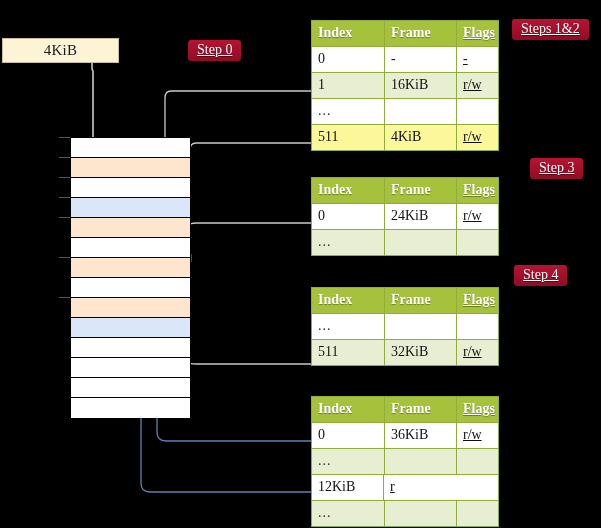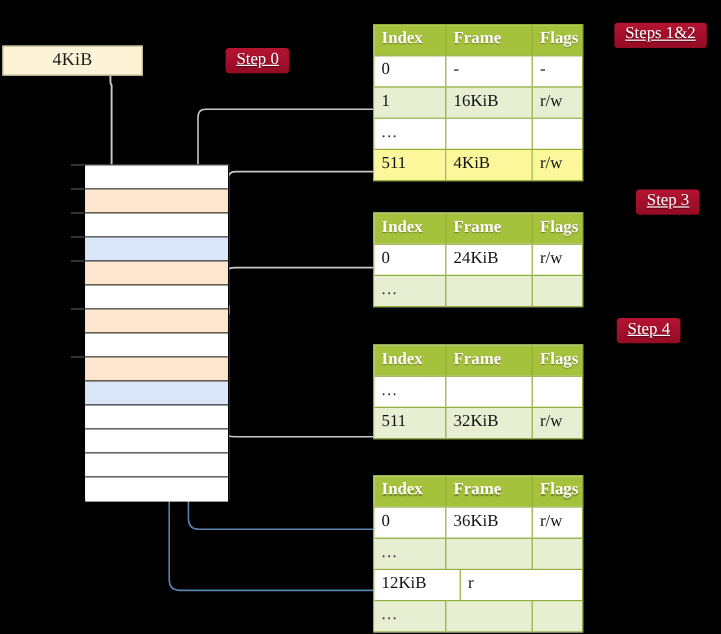--- a/index.html
+++ b/index.html
@@ -114,27 +114,27 @@
   .pt-row.alt { background: #e8eed2; }
   .pt-cell {
     box-sizing: border-box;
     padding: 2px 6px 3px 6px;
     height: 25px;
     line-height: 20px;
     overflow: hidden;
     white-space: nowrap;
     border-right: 1px solid #8fad38;
   }
-  .pt-cell:last-child { border-right: none; }
+  .pt-cell:last-child { border-right: none; text-decoration: underline; }
   .pt-head .pt-cell {
     color: #ffffff;
     font-weight: bold;
     text-shadow: 0 1px 1px rgba(0,0,0,.35);
   }
-  .c-index { width: 60px; }
+  .c-index { width: 73px; }
   .c-frame { width: 72px; }
   .c-flags { width: 41px; }
   .hlcell { background: #fbf79a; }
 
   .ellip { color: #333333; letter-spacing: 1px; }
 </style>
 </head>
 <body>
 
 <div id="stage">

